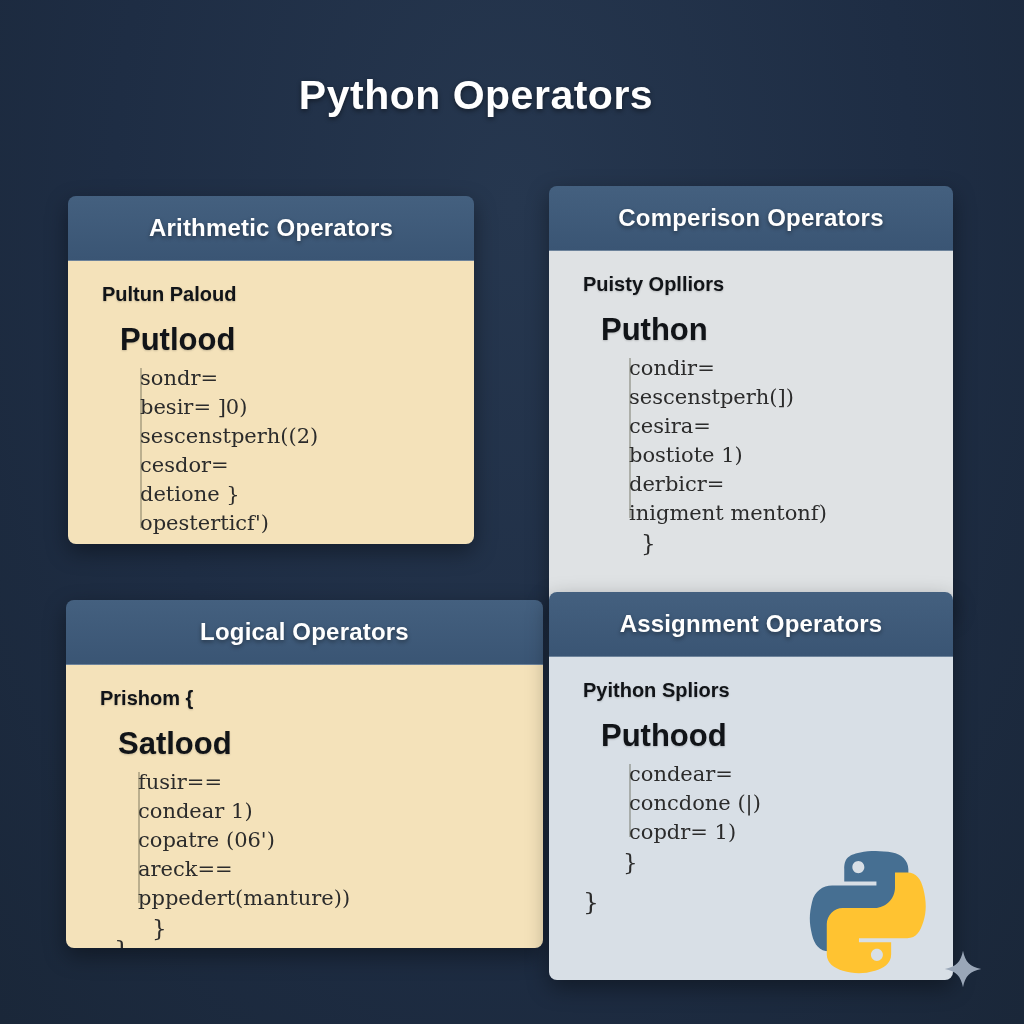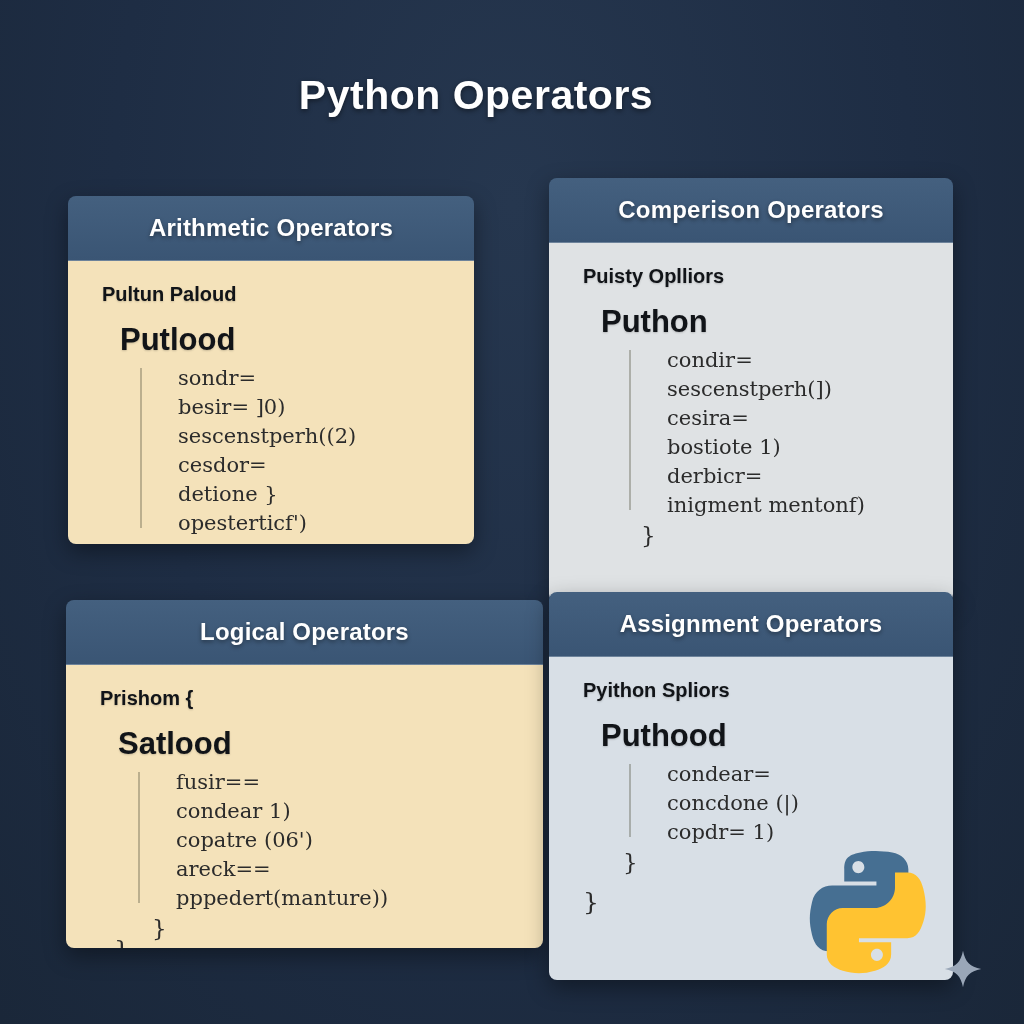--- a/index.html
+++ b/index.html
@@ -73,21 +73,20 @@
   .subtitle2 {
     font-size: 31px;
     font-weight: bold;
     color: #111418;
     margin: 16px 0 0 18px;
     text-shadow: 0 1px 2px rgba(0,0,0,0.18);
   }
   .code-block {
     position: relative;
     margin: 6px 0 0 38px;
-    padding-left: 38px;
   }
   .indent-guide {
     position: absolute;
     left: 0;
     top: 4px;
     bottom: 10px;
     width: 2px;
     background: rgba(80,80,60,0.35);
   }
   .code-line {
@@ -145,21 +144,21 @@
         <div class="code-line">sescenstperh((2)</div>
         <div class="code-line">cesdor=</div>
         <div class="code-line">detione }</div>
         <div class="code-line">opesterticf')</div>
       </div>
       <div class="brace-inner">}</div>
 
     </div>
   </div>
 
-  <div class="card" style="left:549px; top:178px; width:404px; height:424px;">
+  <div class="card" style="left:549px; top:186px; width:404px; height:424px;">
     <div class="card-header">
       <span class="card-title">Comperison Operators</span>
     </div>
     <div class="card-body body-gray">
       <p class="subtitle">Puisty Oplliors</p>
       <p class="subtitle2">Puthon</p>
       <div class="code-block" style="margin-left:46px;">
         <div class="indent-guide"></div>
         <div class="code-line">condir=</div>
         <div class="code-line">sescenstperh(])</div>

